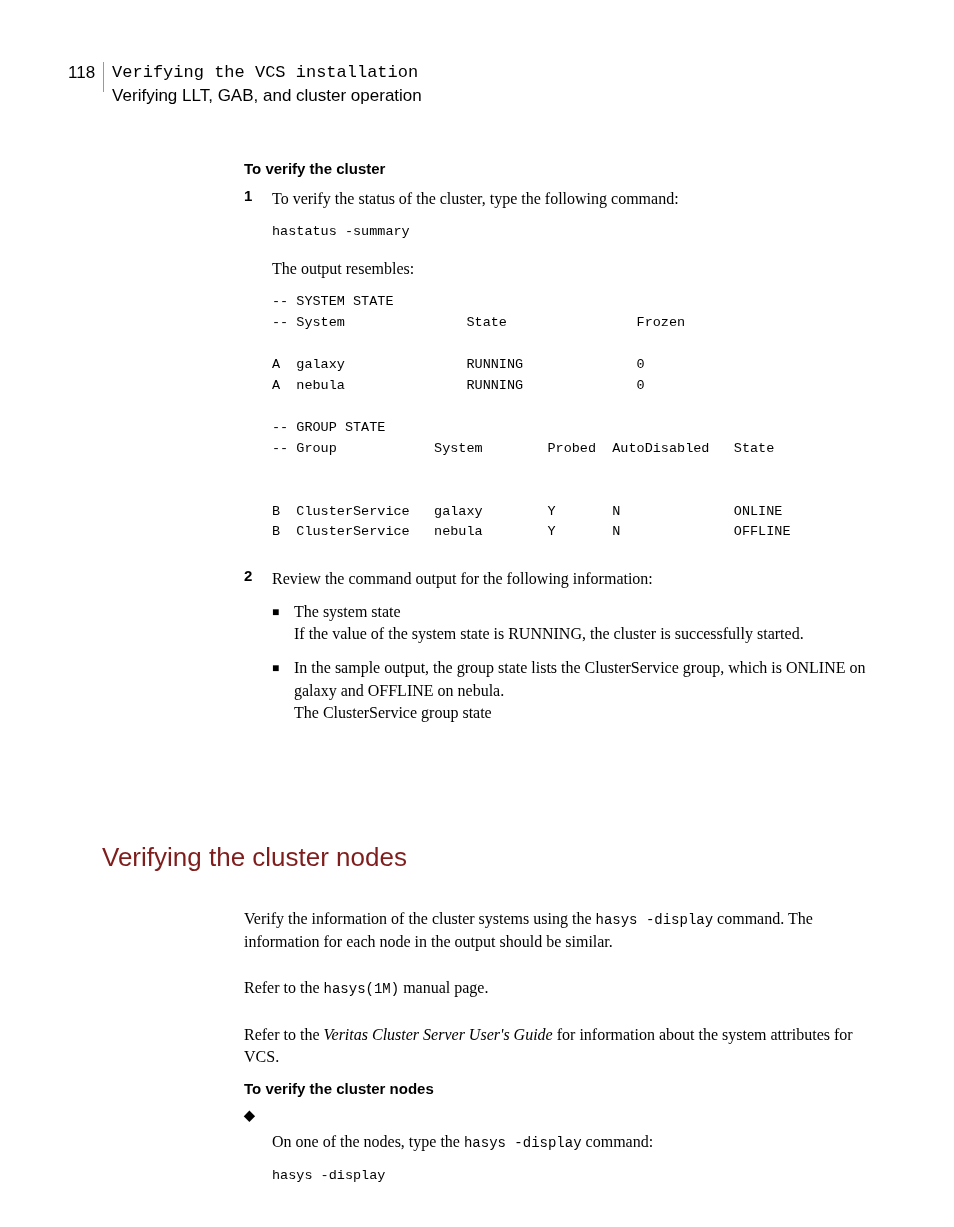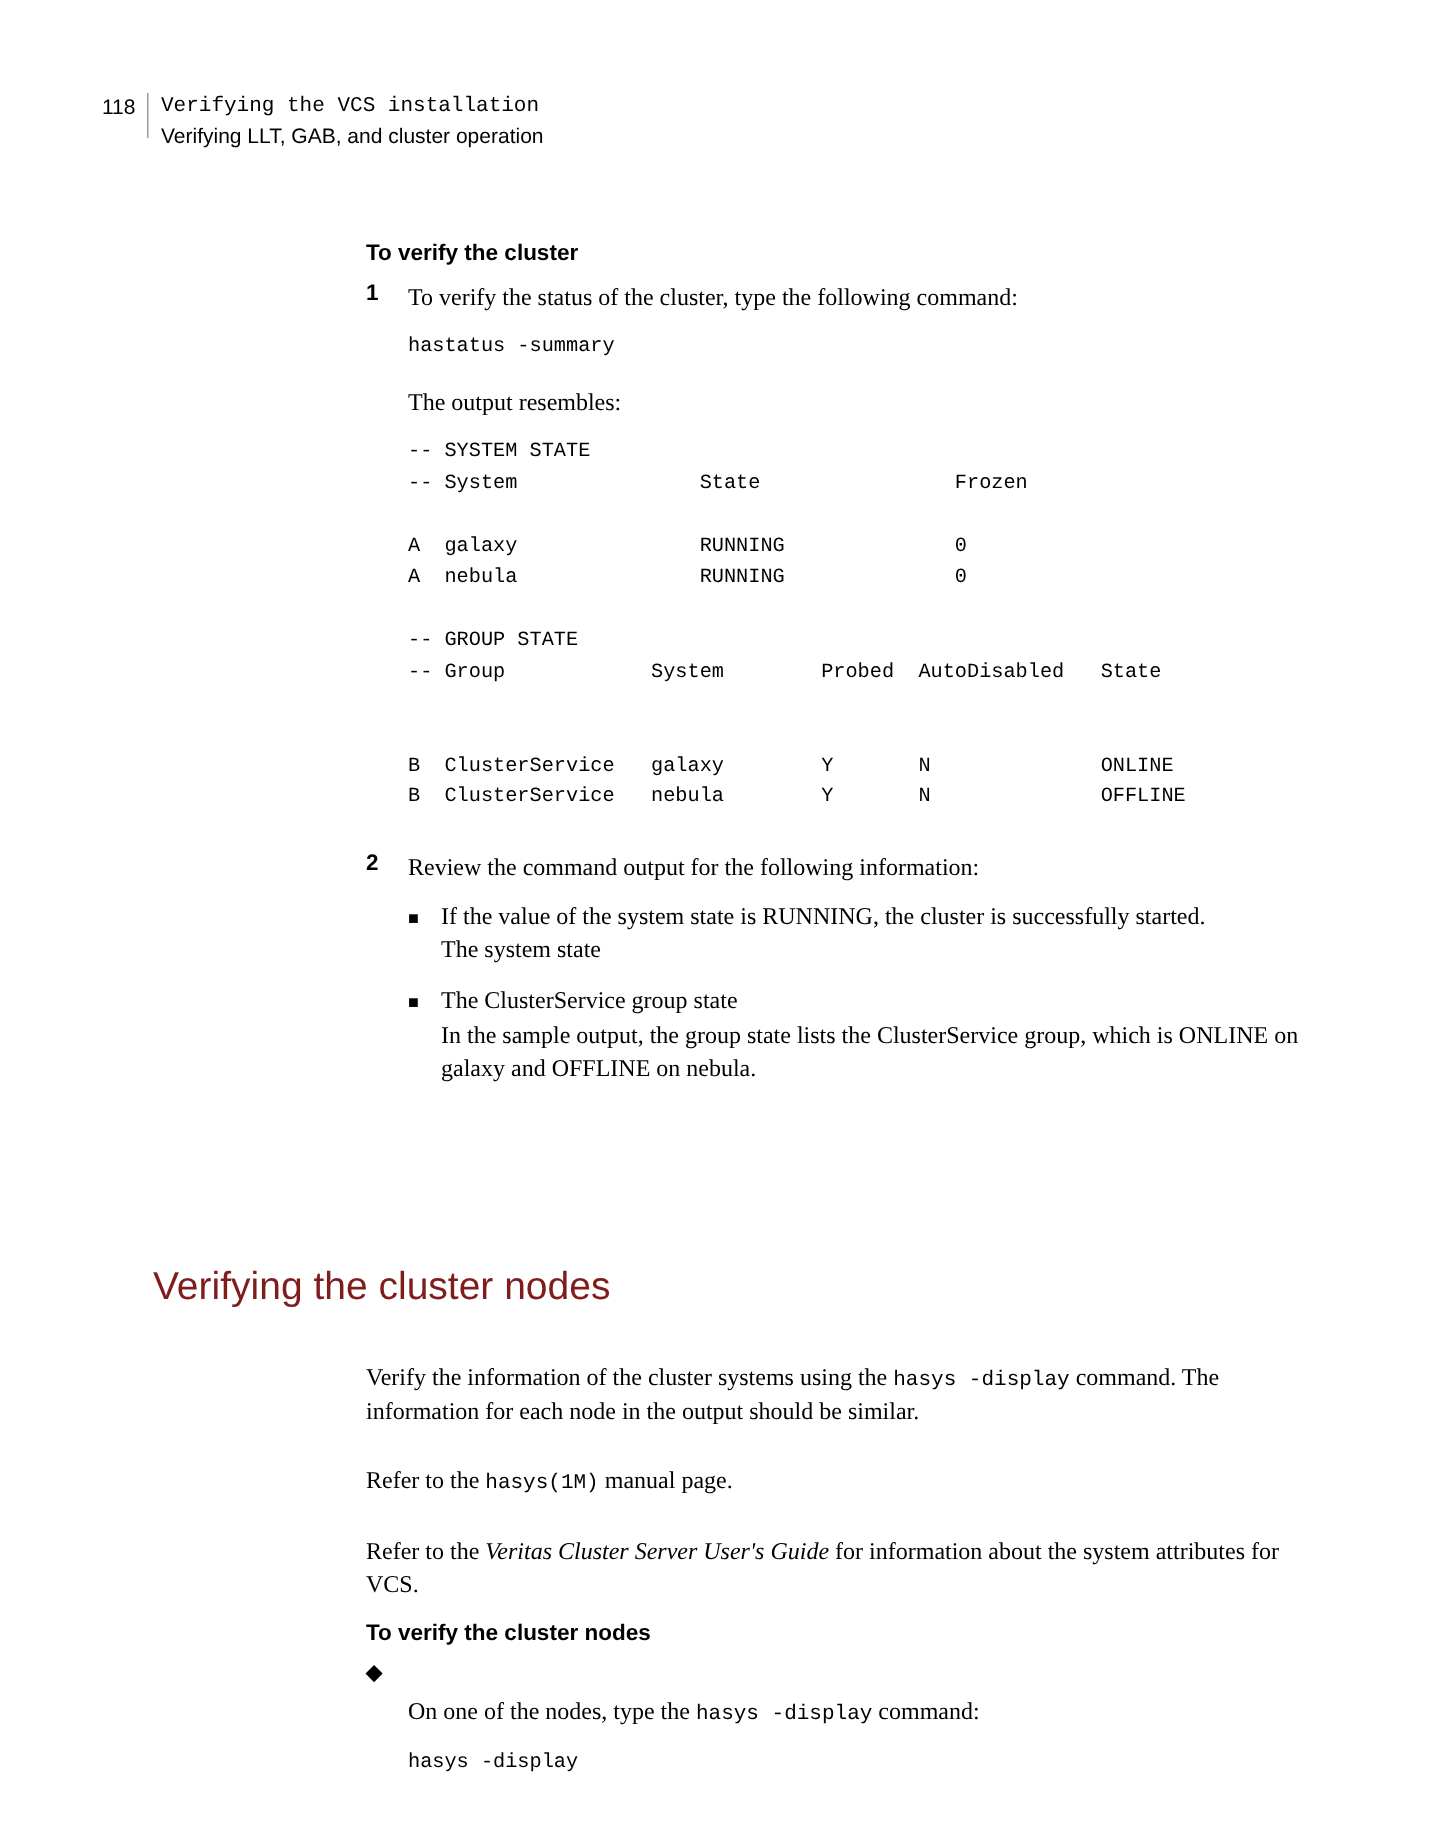--- a/index.html
+++ b/index.html
@@ -11,21 +11,21 @@
       color: #000;
       position: relative;
     }
     .header {
       position: absolute;
       top: 62px;
       left: 68px;
       display: flex;
       align-items: flex-start;
       font-family: Helvetica, Arial, sans-serif;
-      font-size: 14px;
+      font-size: 17px;
       line-height: 1.35;
     }
     .page-num {
       padding-right: 8px;
     }
     .vr {
       border-left: 1px solid #999;
       height: 30px;
       margin-right: 8px;
     }
@@ -150,29 +150,29 @@
     </div>
   </div>
 
   <div class="step-row">
     <div class="step-num">2</div>
     <div class="step-body">
       <p>Review the command output for the following information:</p>
       <div class="bullet-row">
         <div class="bullet-marker">■</div>
         <div class="bullet-body">
+          <div>The system state</div>
           <div>If the value of the system state is RUNNING, the cluster is successfully started.</div>
-          <div>The system state</div>
         </div>
       </div>
       <div class="bullet-row">
         <div class="bullet-marker">■</div>
         <div class="bullet-body">
+          <div>In the sample output, the group state lists the ClusterService group, which is ONLINE on galaxy and OFFLINE on nebula.</div>
           <div>The ClusterService group state</div>
-          <div>In the sample output, the group state lists the ClusterService group, which is ONLINE on galaxy and OFFLINE on nebula.</div>
         </div>
       </div>
     </div>
   </div>
 </div>
 
 <div class="h2" style="top: 842px; left: 102px;">Verifying the cluster nodes</div>
 
 <div class="section2" style="top: 884px;">
   <p><span>Verify the information of the cluster systems using the </span><span class="inline-mono">hasys -display</span><span> command. The information for each node in the output should be similar.</span></p>

